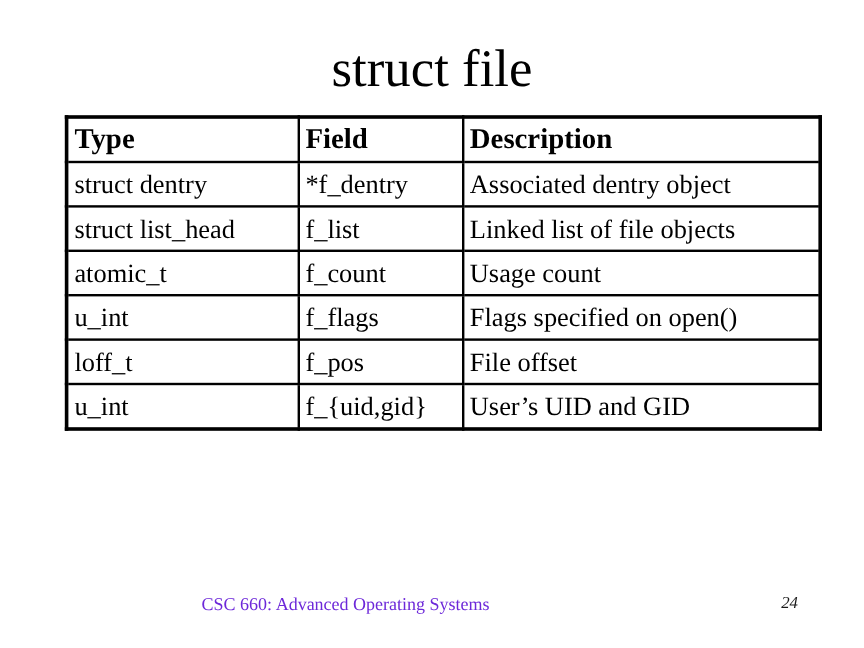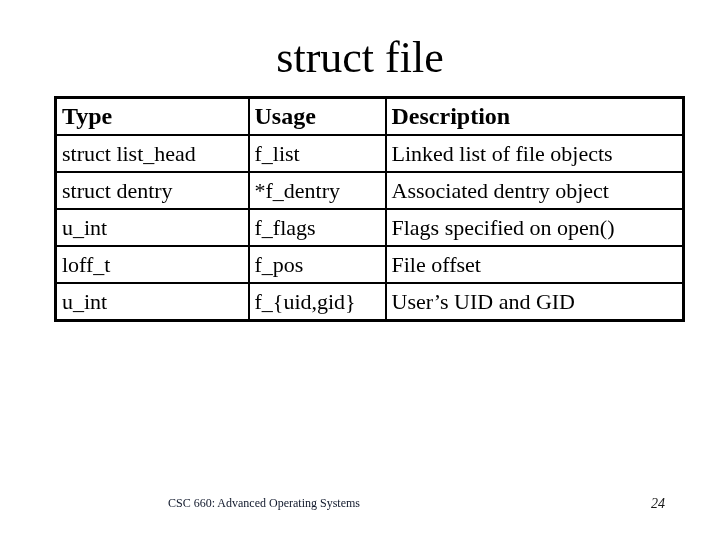--- a/index.html
+++ b/index.html
@@ -50,23 +50,23 @@
     font-size: 24px;
     font-weight: bold;
     white-space: nowrap;
   }
   tr.header-row { height: 35px; }
   tr.data-row   { height: 36px; }
   tr.data-row.tall { height: 72px; }
   .footer-course {
     position: absolute;
     top: 497px; left: 168px;
-    font-size: 12px;
+    font-size: 15px;
     line-height: 1;
-    color: #0f172a;
+    color: #6d28d9;
   }
   .footer-page {
     position: absolute;
     top: 497px; left: 651px;
     font-size: 14px;
     line-height: 1;
     color: #1a1a1a;
     font-style: italic;
   }
 </style>
@@ -79,34 +79,39 @@
 
   <table class="struct-table">
     <colgroup>
       <col style="width:193px">
       <col style="width:137px">
       <col style="width:298px">
     </colgroup>
     <thead>
       <tr class="header-row">
         <th>Type</th>
-        <th>Usage</th>
+        <th>Field</th>
         <th>Description</th>
       </tr>
     </thead>
     <tbody>
+      <tr class="data-row">
+        <td>struct dentry</td>
+        <td>*f_dentry</td>
+        <td>Associated dentry object</td>
+      </tr>
       <tr class="data-row">
         <td>struct list_head</td>
         <td>f_list</td>
         <td>Linked list of file objects</td>
       </tr>
       <tr class="data-row">
-        <td>struct dentry</td>
-        <td>*f_dentry</td>
-        <td>Associated dentry object</td>
+        <td>atomic_t</td>
+        <td>f_count</td>
+        <td>Usage count</td>
       </tr>
       <tr class="data-row">
         <td>u_int</td>
         <td>f_flags</td>
         <td>Flags specified on open()</td>
       </tr>
       <tr class="data-row">
         <td>loff_t</td>
         <td>f_pos</td>
         <td>File offset</td>

